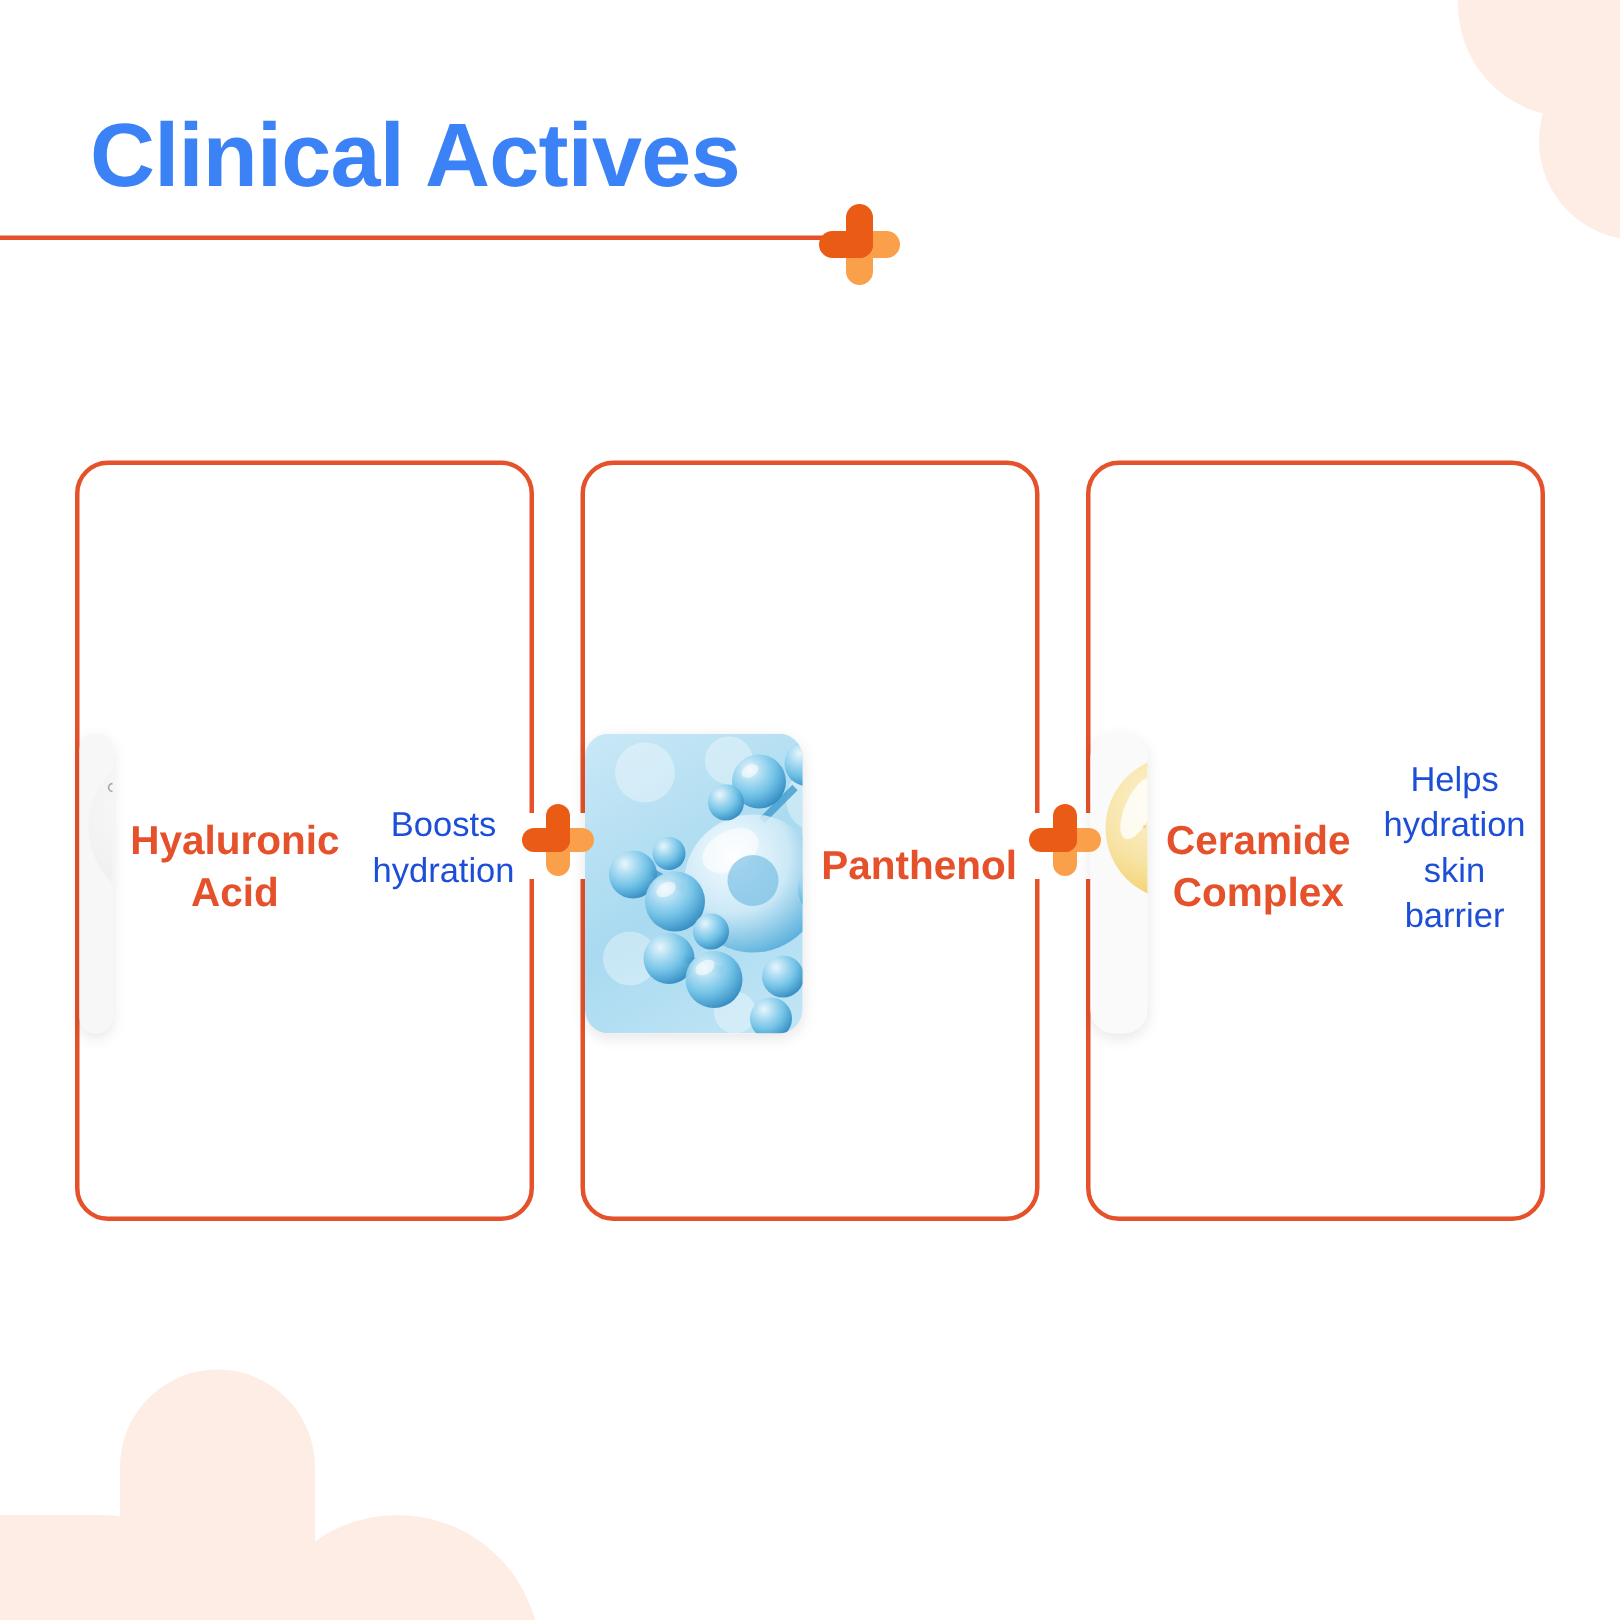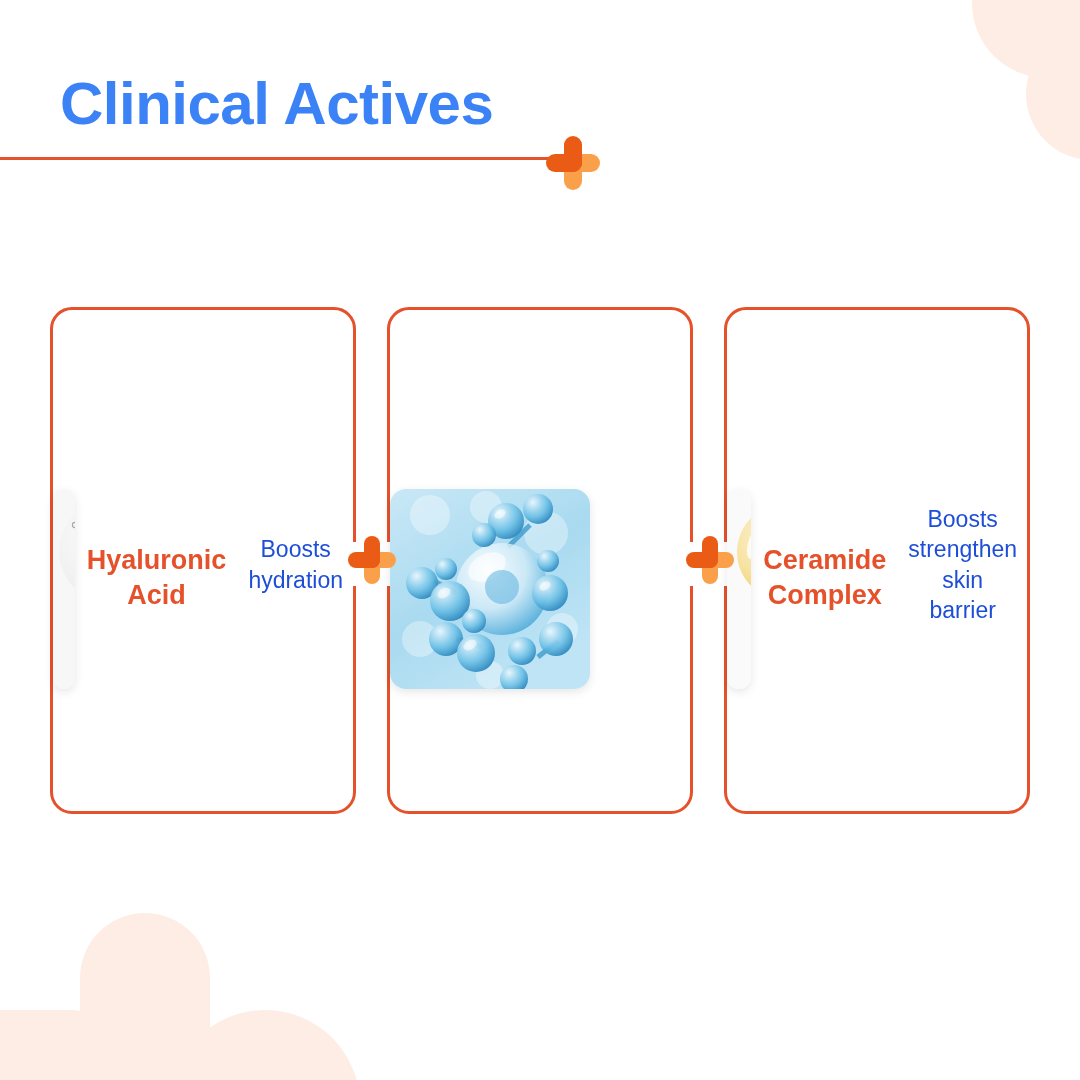--- a/index.html
+++ b/index.html
@@ -288,20 +288,21 @@
           <circle cx="124" cy="190" r="14" fill="url(#sm)"></circle>
         </g>
         <g fill="#ffffff" opacity="0.55">
           <ellipse cx="110" cy="25" rx="6" ry="4" transform="rotate(-30 110 25)"></ellipse>
           <ellipse cx="54" cy="104" rx="7" ry="4.5" transform="rotate(-30 54 104)"></ellipse>
           <ellipse cx="80" cy="156" rx="7" ry="4.5" transform="rotate(-30 80 156)"></ellipse>
           <ellipse cx="155" cy="97" rx="6" ry="4" transform="rotate(-30 155 97)"></ellipse>
         </g>
       </svg>
     </div>
+    <div class="card-title">Panthenol</div>
   </div>
 
   <div class="card">
     <div class="notch notch-left"></div>
     <div class="thumb">
       <svg viewBox="0 0 200 200" xmlns="http://www.w3.org/2000/svg">
         <defs>
           <radialGradient id="gy" cx="38%" cy="32%" r="72%">
             <stop offset="0%" stop-color="#fdf3d4"></stop>
               <stop offset="60%" stop-color="#f7e3a4"></stop>
@@ -331,21 +332,21 @@
             <circle cx="96" cy="178" r="1"></circle>
         </g>
         <g fill="none" stroke="#e8c878" stroke-width="1" opacity="0.8">
           <circle cx="166" cy="88" r="3.5"></circle>
             <circle cx="178" cy="90" r="2.4"></circle>
         </g>
       </svg>
     </div>
     <div class="card-title" style="white-space:pre-line">Ceramide
 Complex</div>
-    <div class="card-desc" style="white-space:pre-line">Boosts strengthen
+    <div class="card-desc" style="white-space:pre-line">Helps hydration
 skin barrier</div>
   </div>
 
 </div>
 
 <div class="clover clover-divider clover-div-1">
   <span class="pet-right"></span>
   <span class="pet-bottom"></span>
   <span class="pet-top"></span>
   <span class="pet-left"></span>

